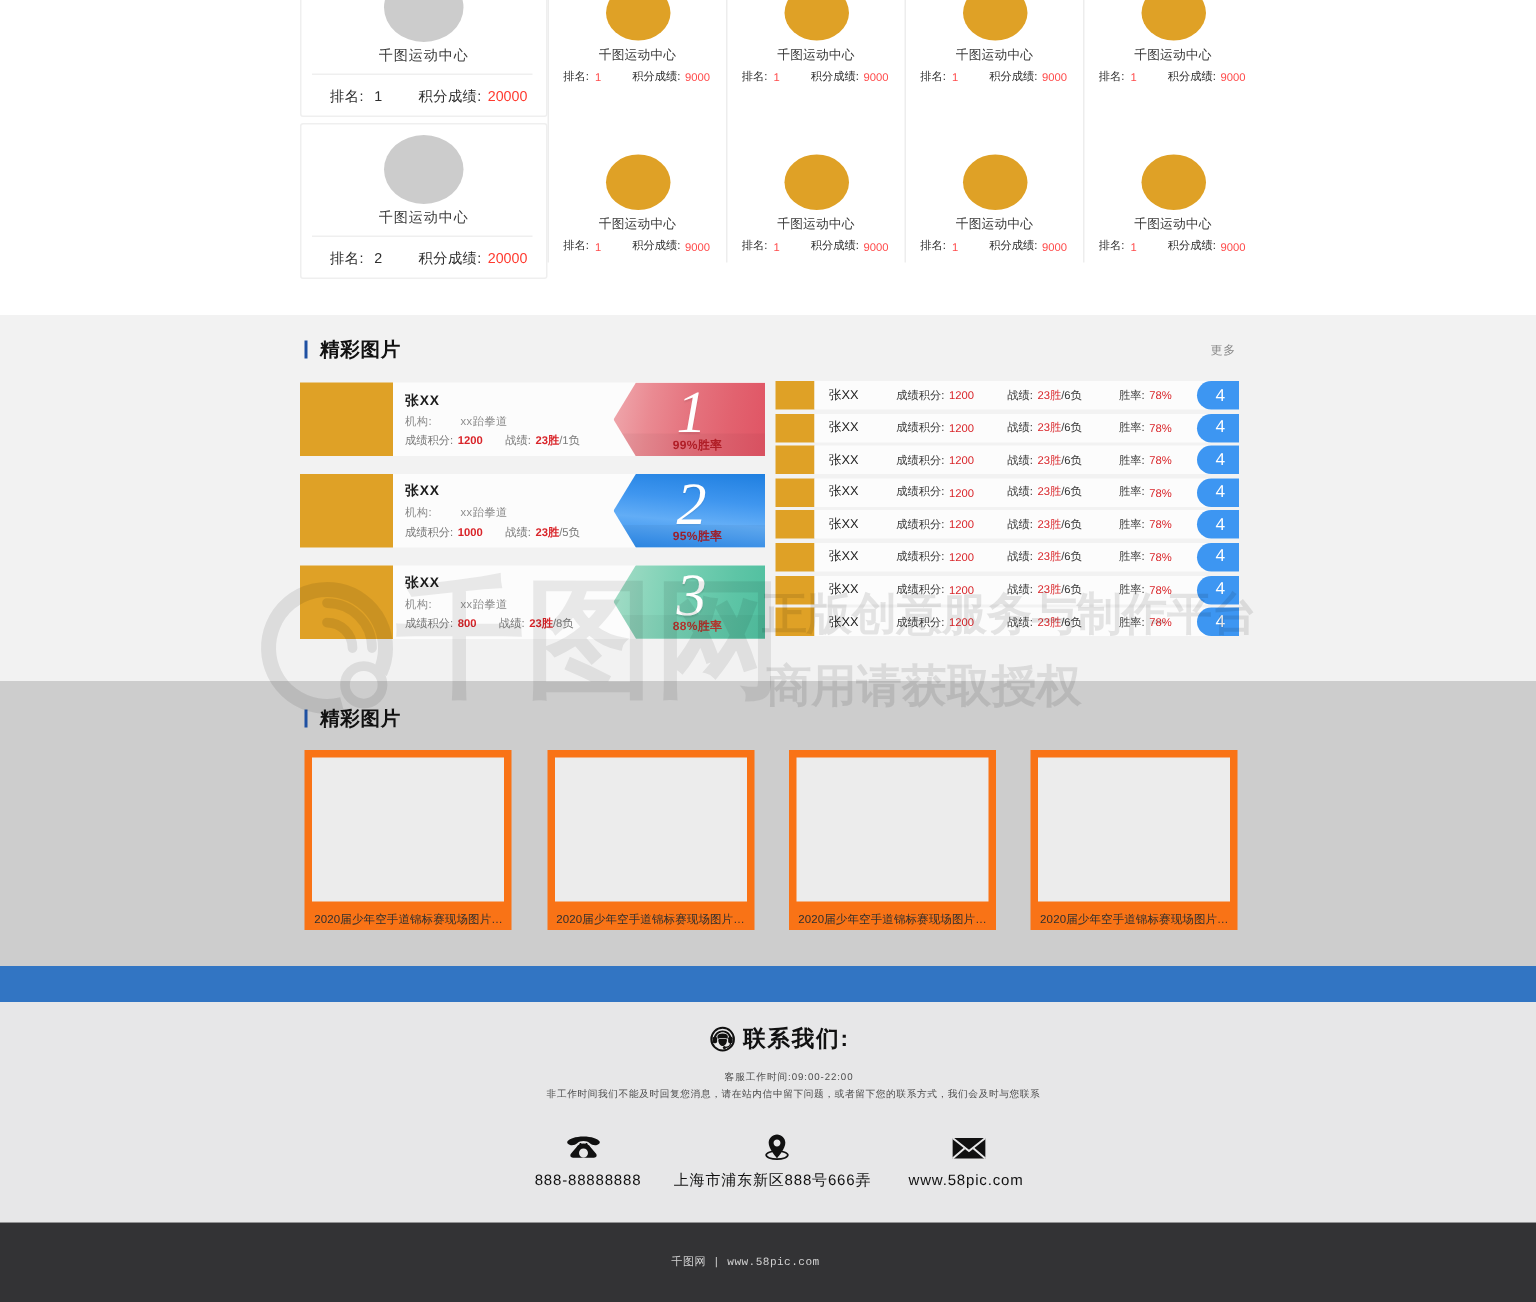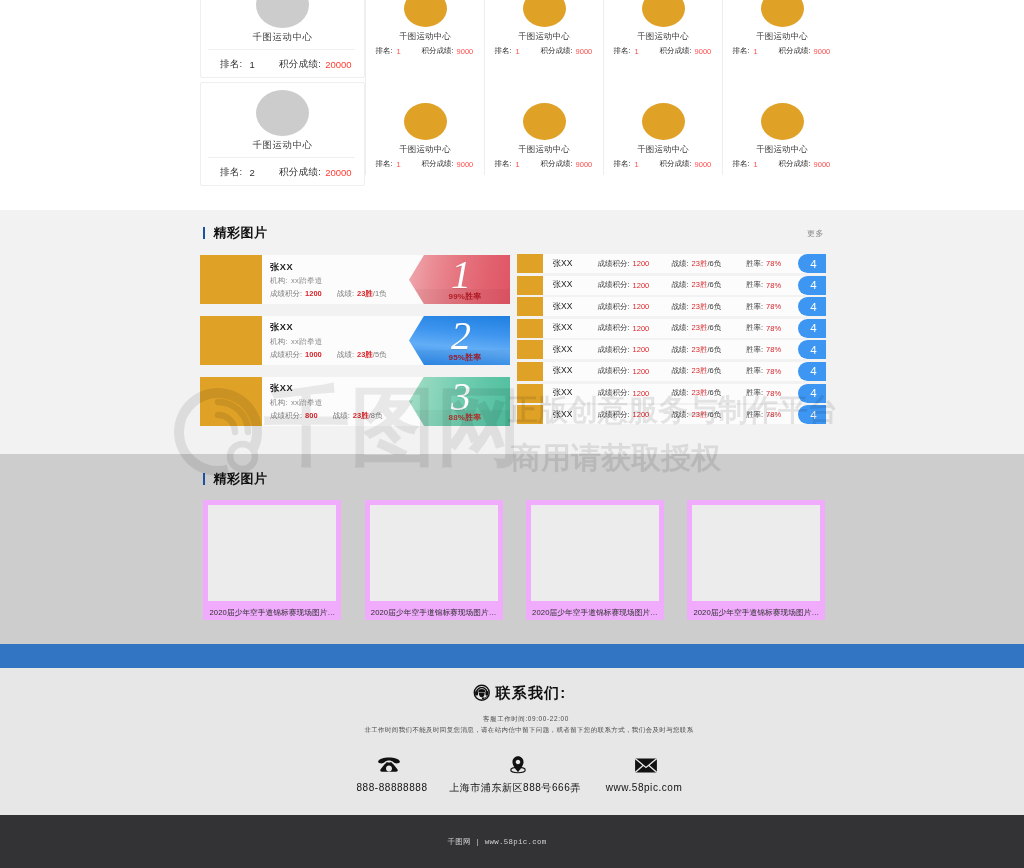--- a/index.html
+++ b/index.html
@@ -53,21 +53,21 @@
 .sec-title .bar{width:2.8px;height:12px;background:#1e50a2;margin-left:2.6px;margin-right:8px;}
 .sec-title .txt{font-size:13px;font-weight:bold;color:#111;letter-spacing:.5px;line-height:14px;}
 .more{position:absolute;right:6px;top:2px;font-size:8px;color:#8a8a8a;text-decoration:none;letter-spacing:.5px;}
 
 
 .mcard{position:relative;height:49.3px;margin-bottom:11.5px;}
 .mcard .orange{position:absolute;left:0;top:0;width:62px;height:49.3px;background:#dfa126;}
 .mcard .white{position:absolute;left:62px;right:0;top:0;bottom:0;background:#fcfcfc;}
 .mcard .nm{position:absolute;left:70px;top:6.5px;font-size:9.2px;font-weight:bold;color:#1c1c1c;letter-spacing:.6px;line-height:11px;}
 .mcard .org{position:absolute;left:70px;top:21px;font-size:7.5px;color:#8a8a8a;letter-spacing:.3px;line-height:9px;white-space:nowrap;}
-.mcard .org span:nth-child(2){margin-left:3px;}
+.mcard .org span:nth-child(2){margin-left:19px;}
 .mcard .r3{position:absolute;left:70px;top:34px;font-size:7.5px;color:#7a7a7a;line-height:9px;white-space:nowrap;}
 .mcard .r3 .red{color:#d9252a;font-weight:bold;margin-left:3px;}
 .mcard .r3 .g2{margin-left:13px;}
 .mcard .arrow{position:absolute;right:0;top:0;width:101px;height:49.3px;overflow:hidden;
   clip-path:polygon(15px 0, 101px 0, 101px 49.3px, 15px 49.3px, 0 24.65px);}
 .mcard .arrow i{position:absolute;left:0;right:0;bottom:0;height:15.5px;background:rgba(0,0,0,.035);display:block;}
 .mcard .num{position:absolute;left:243px;top:2px;width:36px;text-align:center;font-size:40px;font-style:italic;color:#fff;font-family:"Liberation Serif",serif;line-height:36px;text-shadow:0 1px 1px rgba(0,0,0,.10);}
 .mcard .rate{position:absolute;left:237px;width:56px;bottom:3.5px;text-align:center;font-size:8px;font-weight:bold;line-height:9px;letter-spacing:.2px;}
 
 
@@ -77,21 +77,21 @@
 .mrow .badge{position:absolute;right:0;top:0;width:28px;height:19px;background:#3d96f2;border-top-left-radius:10px;border-bottom-left-radius:10px;color:#fff;font-size:11.5px;padding-left:3px;display:flex;align-items:center;justify-content:center;}
 .mrow .c{position:absolute;top:0;height:19px;display:flex;align-items:center;font-size:7.5px;color:#3a3a3a;white-space:nowrap;}
 .mrow .c1{left:9.5px;font-size:8.5px;color:#222;}
 .mrow .c2{left:54.5px;}
 .mrow .c3{left:128.5px;}
 .mrow .c4{left:203px;}
 .mrow .red{color:#d9252a;margin-left:3px;}
 
 
 .gal{position:absolute;left:3.4px;top:28.4px;display:flex;gap:23.3px;}
-.gcard{width:138px;height:120px;background:#f0abfc;padding:5px;}
+.gcard{width:138px;height:120px;background:#f97316;padding:5px;}
 .gcard .ph{width:128px;height:96px;background:#ececec;}
 .gcard .cap{margin-top:7px;white-space:nowrap;font-size:7.65px;color:#2f2f2f;text-align:center;letter-spacing:.1px;line-height:10px;}
 
 
 .cc-title{position:absolute;left:0;right:17px;top:16px;display:flex;align-items:center;justify-content:center;font-size:15px;font-weight:bold;color:#111;letter-spacing:1.2px;line-height:18px;}
 .cc-hours{position:absolute;left:0;right:4px;top:46px;text-align:center;font-size:6.45px;color:#4a4a4a;letter-spacing:.62px;line-height:9px;}
 .cc-desc{position:absolute;left:0;right:-2px;top:57px;text-align:center;font-size:6.45px;color:#4a4a4a;letter-spacing:.42px;line-height:9px;white-space:nowrap;}
 .cc-items{position:absolute;left:0;right:0;top:87px;height:40px;}
 .cc-item{position:absolute;top:0;width:0;text-align:center;}
 .cc-item:nth-child(1){left:373px;}

